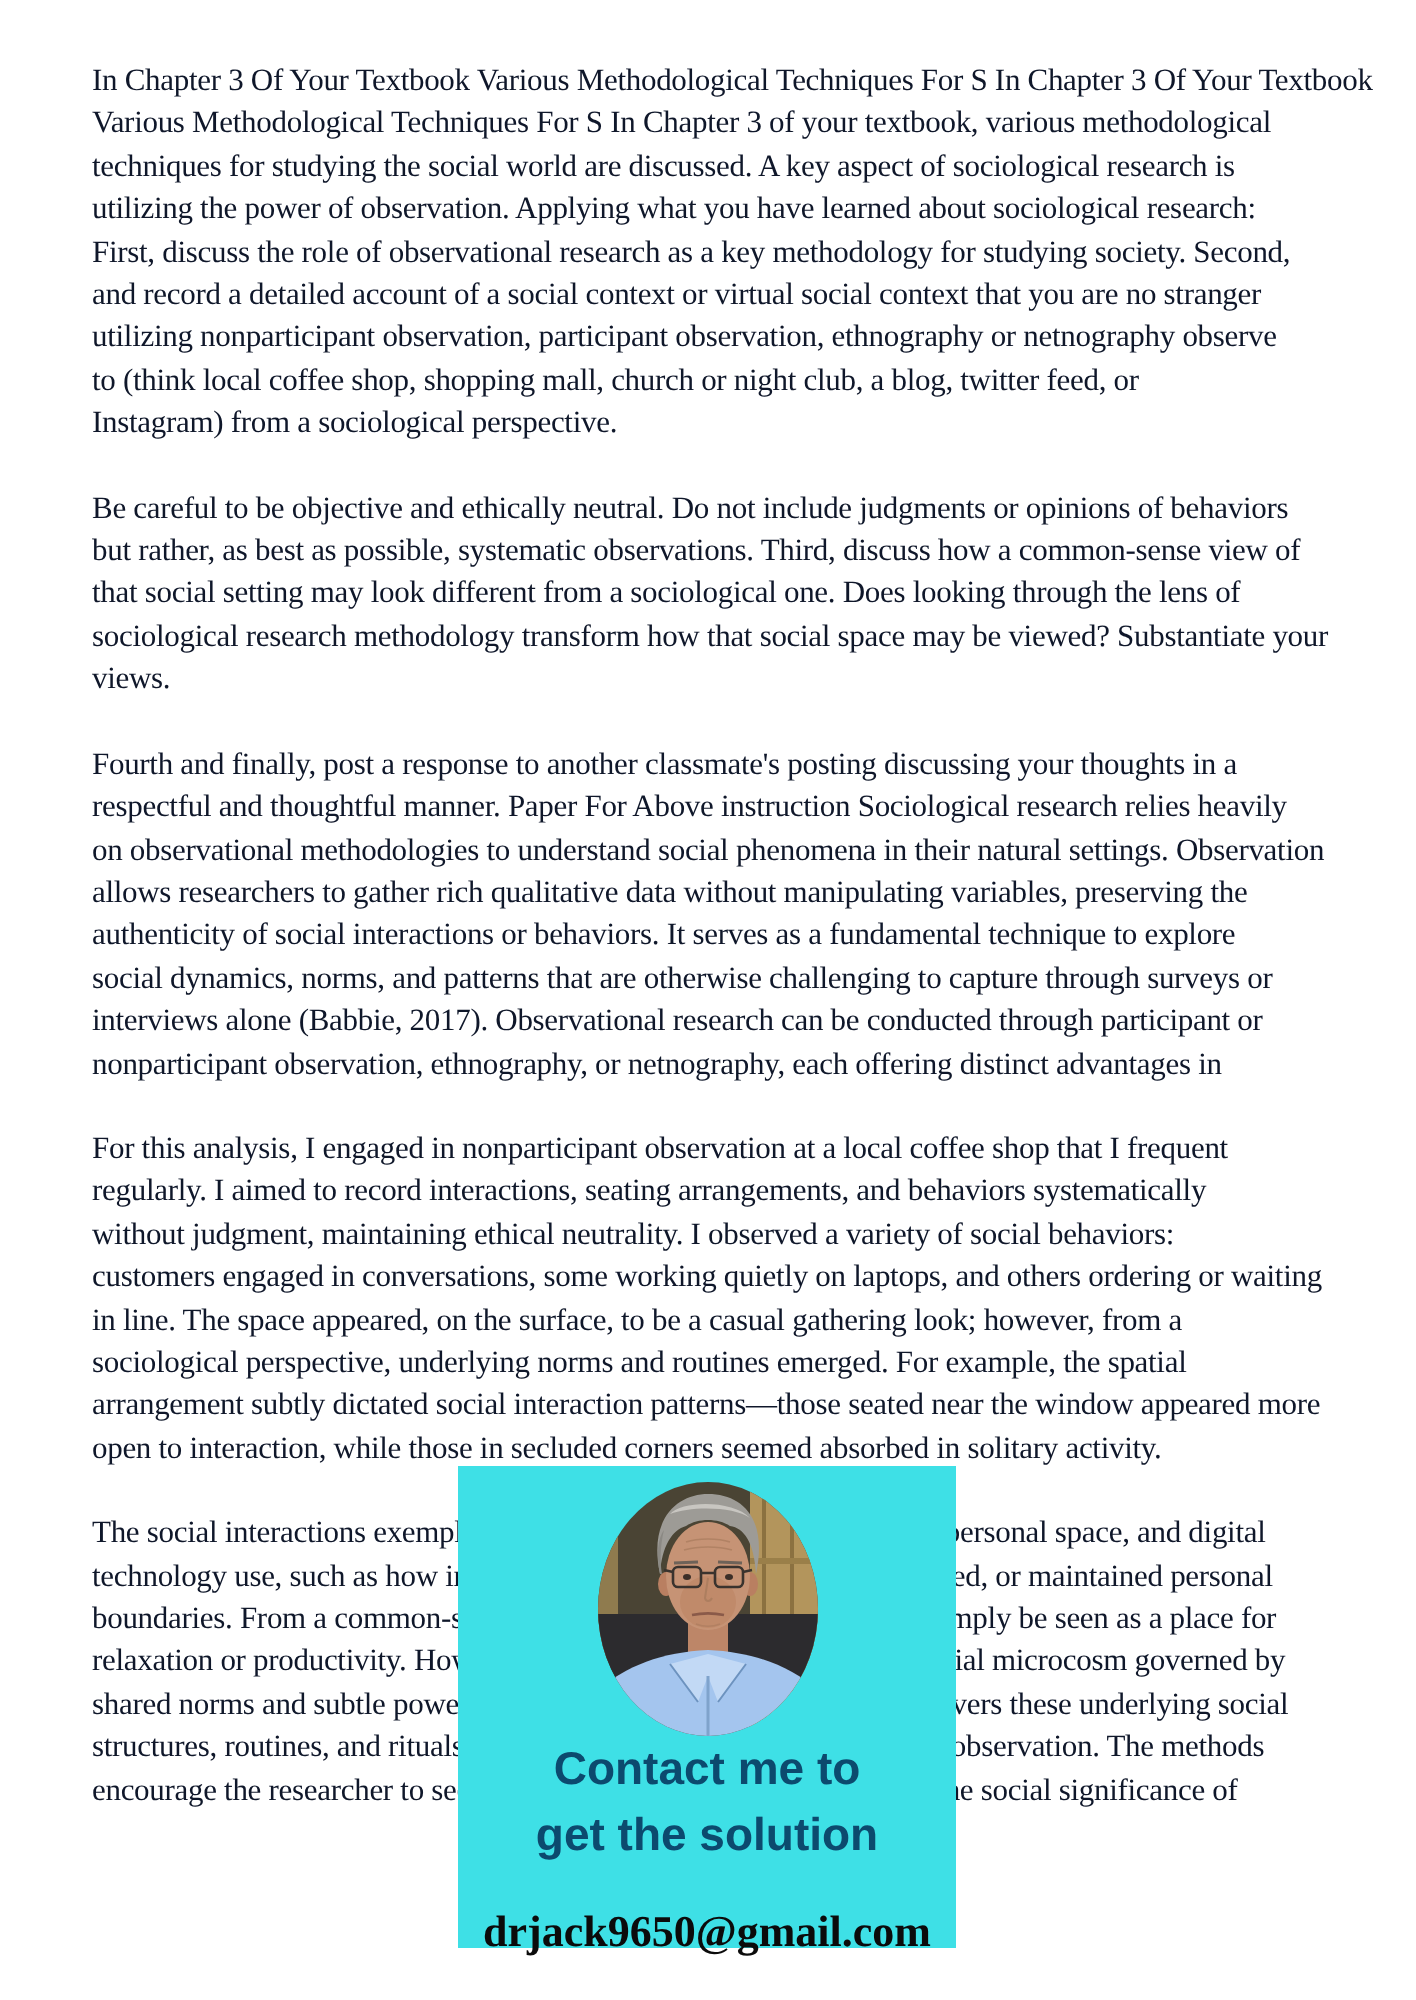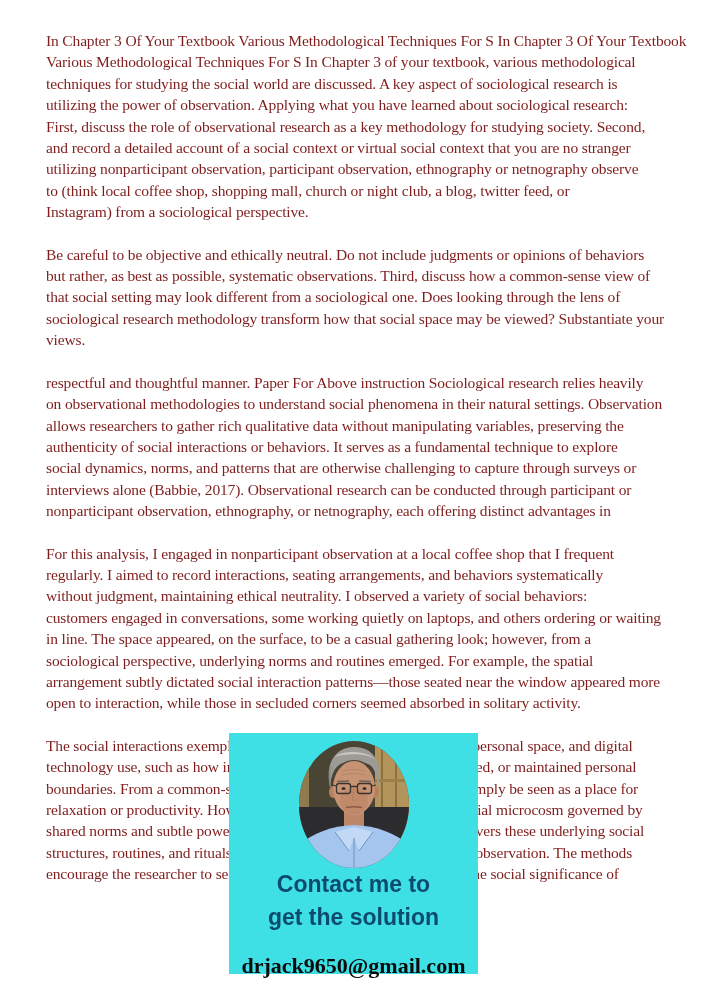--- a/index.html
+++ b/index.html
@@ -61,40 +61,41 @@
     font-size: 22px;
     line-height: 30px;
     color: #0b0b0b;
     text-align: center;
     white-space: nowrap;
   }
 </style>
 </head>
 <body style="background: rgb(255, 255, 255);">
 
-<div class="doc-text" style="color: #7f1d1d;">
+<div class="doc-text" style="color: #0f172a;">
     <div class="paragraph">
       <div class="line">In Chapter 3 Of Your Textbook Various Methodological Techniques For S In Chapter 3 Of Your Textbook</div>
       <div class="line">Various Methodological Techniques For S In Chapter 3 of your textbook, various methodological</div>
       <div class="line">techniques for studying the social world are discussed. A key aspect of sociological research is</div>
       <div class="line">utilizing the power of observation. Applying what you have learned about sociological research:</div>
       <div class="line">First, discuss the role of observational research as a key methodology for studying society. Second,</div>
       <div class="line">and record a detailed account of a social context or virtual social context that you are no stranger</div>
       <div class="line">utilizing nonparticipant observation, participant observation, ethnography or netnography observe</div>
       <div class="line">to (think local coffee shop, shopping mall, church or night club, a blog, twitter feed, or</div>
       <div class="line">Instagram) from a sociological perspective.</div>
     </div>
     <div class="paragraph">
       <div class="line">Be careful to be objective and ethically neutral. Do not include judgments or opinions of behaviors</div>
       <div class="line">but rather, as best as possible, systematic observations. Third, discuss how a common-sense view of</div>
       <div class="line">that social setting may look different from a sociological one. Does looking through the lens of</div>
       <div class="line">sociological research methodology transform how that social space may be viewed? Substantiate your</div>
       <div class="line">views.</div>
     </div>
     <div class="paragraph">
+      <div class="line">Fourth and finally, post a response to another classmate's posting discussing your thoughts in a</div>
       <div class="line">respectful and thoughtful manner. Paper For Above instruction Sociological research relies heavily</div>
       <div class="line">on observational methodologies to understand social phenomena in their natural settings. Observation</div>
       <div class="line">allows researchers to gather rich qualitative data without manipulating variables, preserving the</div>
       <div class="line">authenticity of social interactions or behaviors. It serves as a fundamental technique to explore</div>
       <div class="line">social dynamics, norms, and patterns that are otherwise challenging to capture through surveys or</div>
       <div class="line">interviews alone (Babbie, 2017). Observational research can be conducted through participant or</div>
       <div class="line">nonparticipant observation, ethnography, or netnography, each offering distinct advantages in</div>
     </div>
     <div class="paragraph">
       <div class="line">For this analysis, I engaged in nonparticipant observation at a local coffee shop that I frequent</div>

